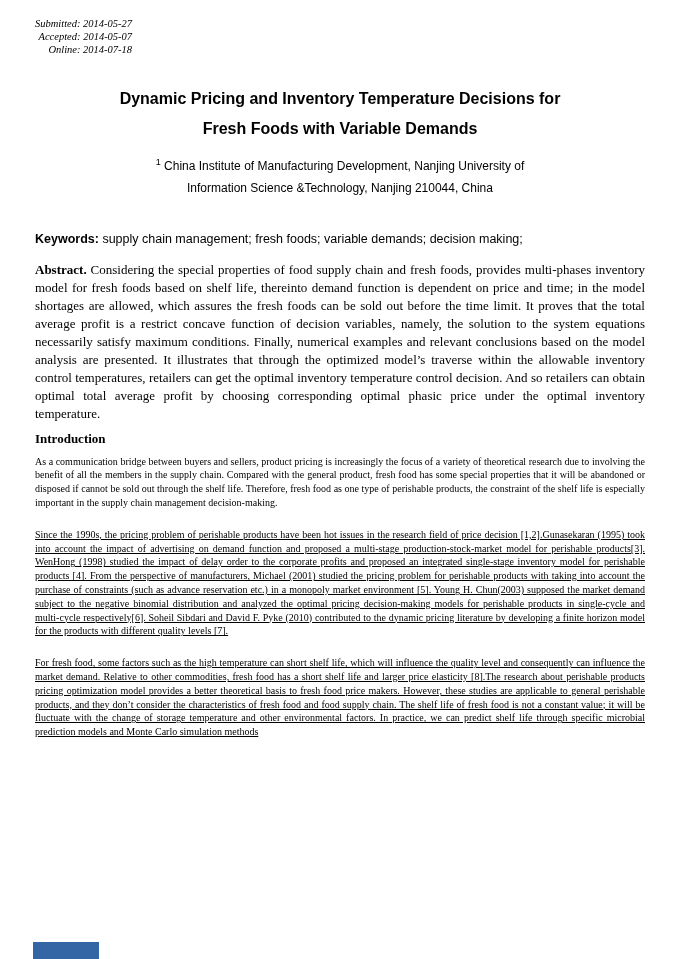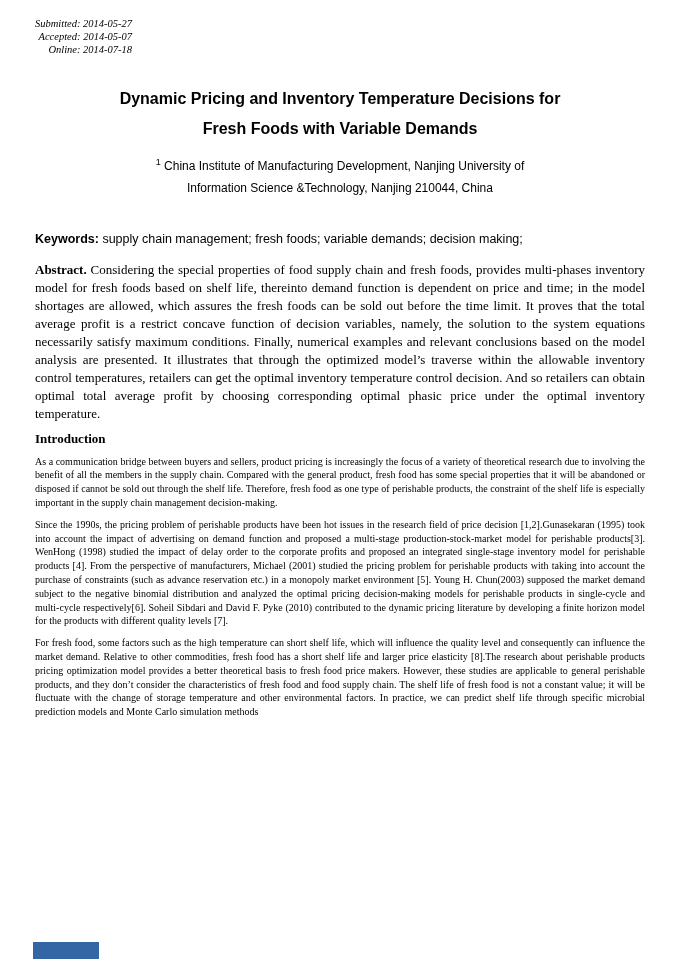--- a/index.html
+++ b/index.html
@@ -64,21 +64,21 @@
     font-size: 13px;
     font-weight: bold;
     margin-top: 8px;
   }
   .body-para {
     font-size: 10px;
     line-height: 1.38;
     text-align: justify;
     margin-top: 8px;
   }
-  .body-para + .body-para { margin-top: 8px; }
+  .body-para + .body-para { margin-top: 18px; text-decoration: underline; }
   
   .footer-banner {
     position: absolute;
     left: 33px;
     bottom: 0;
     width: 66px;
     height: 17px;
     background: #3465a4;
   }
 </style>

